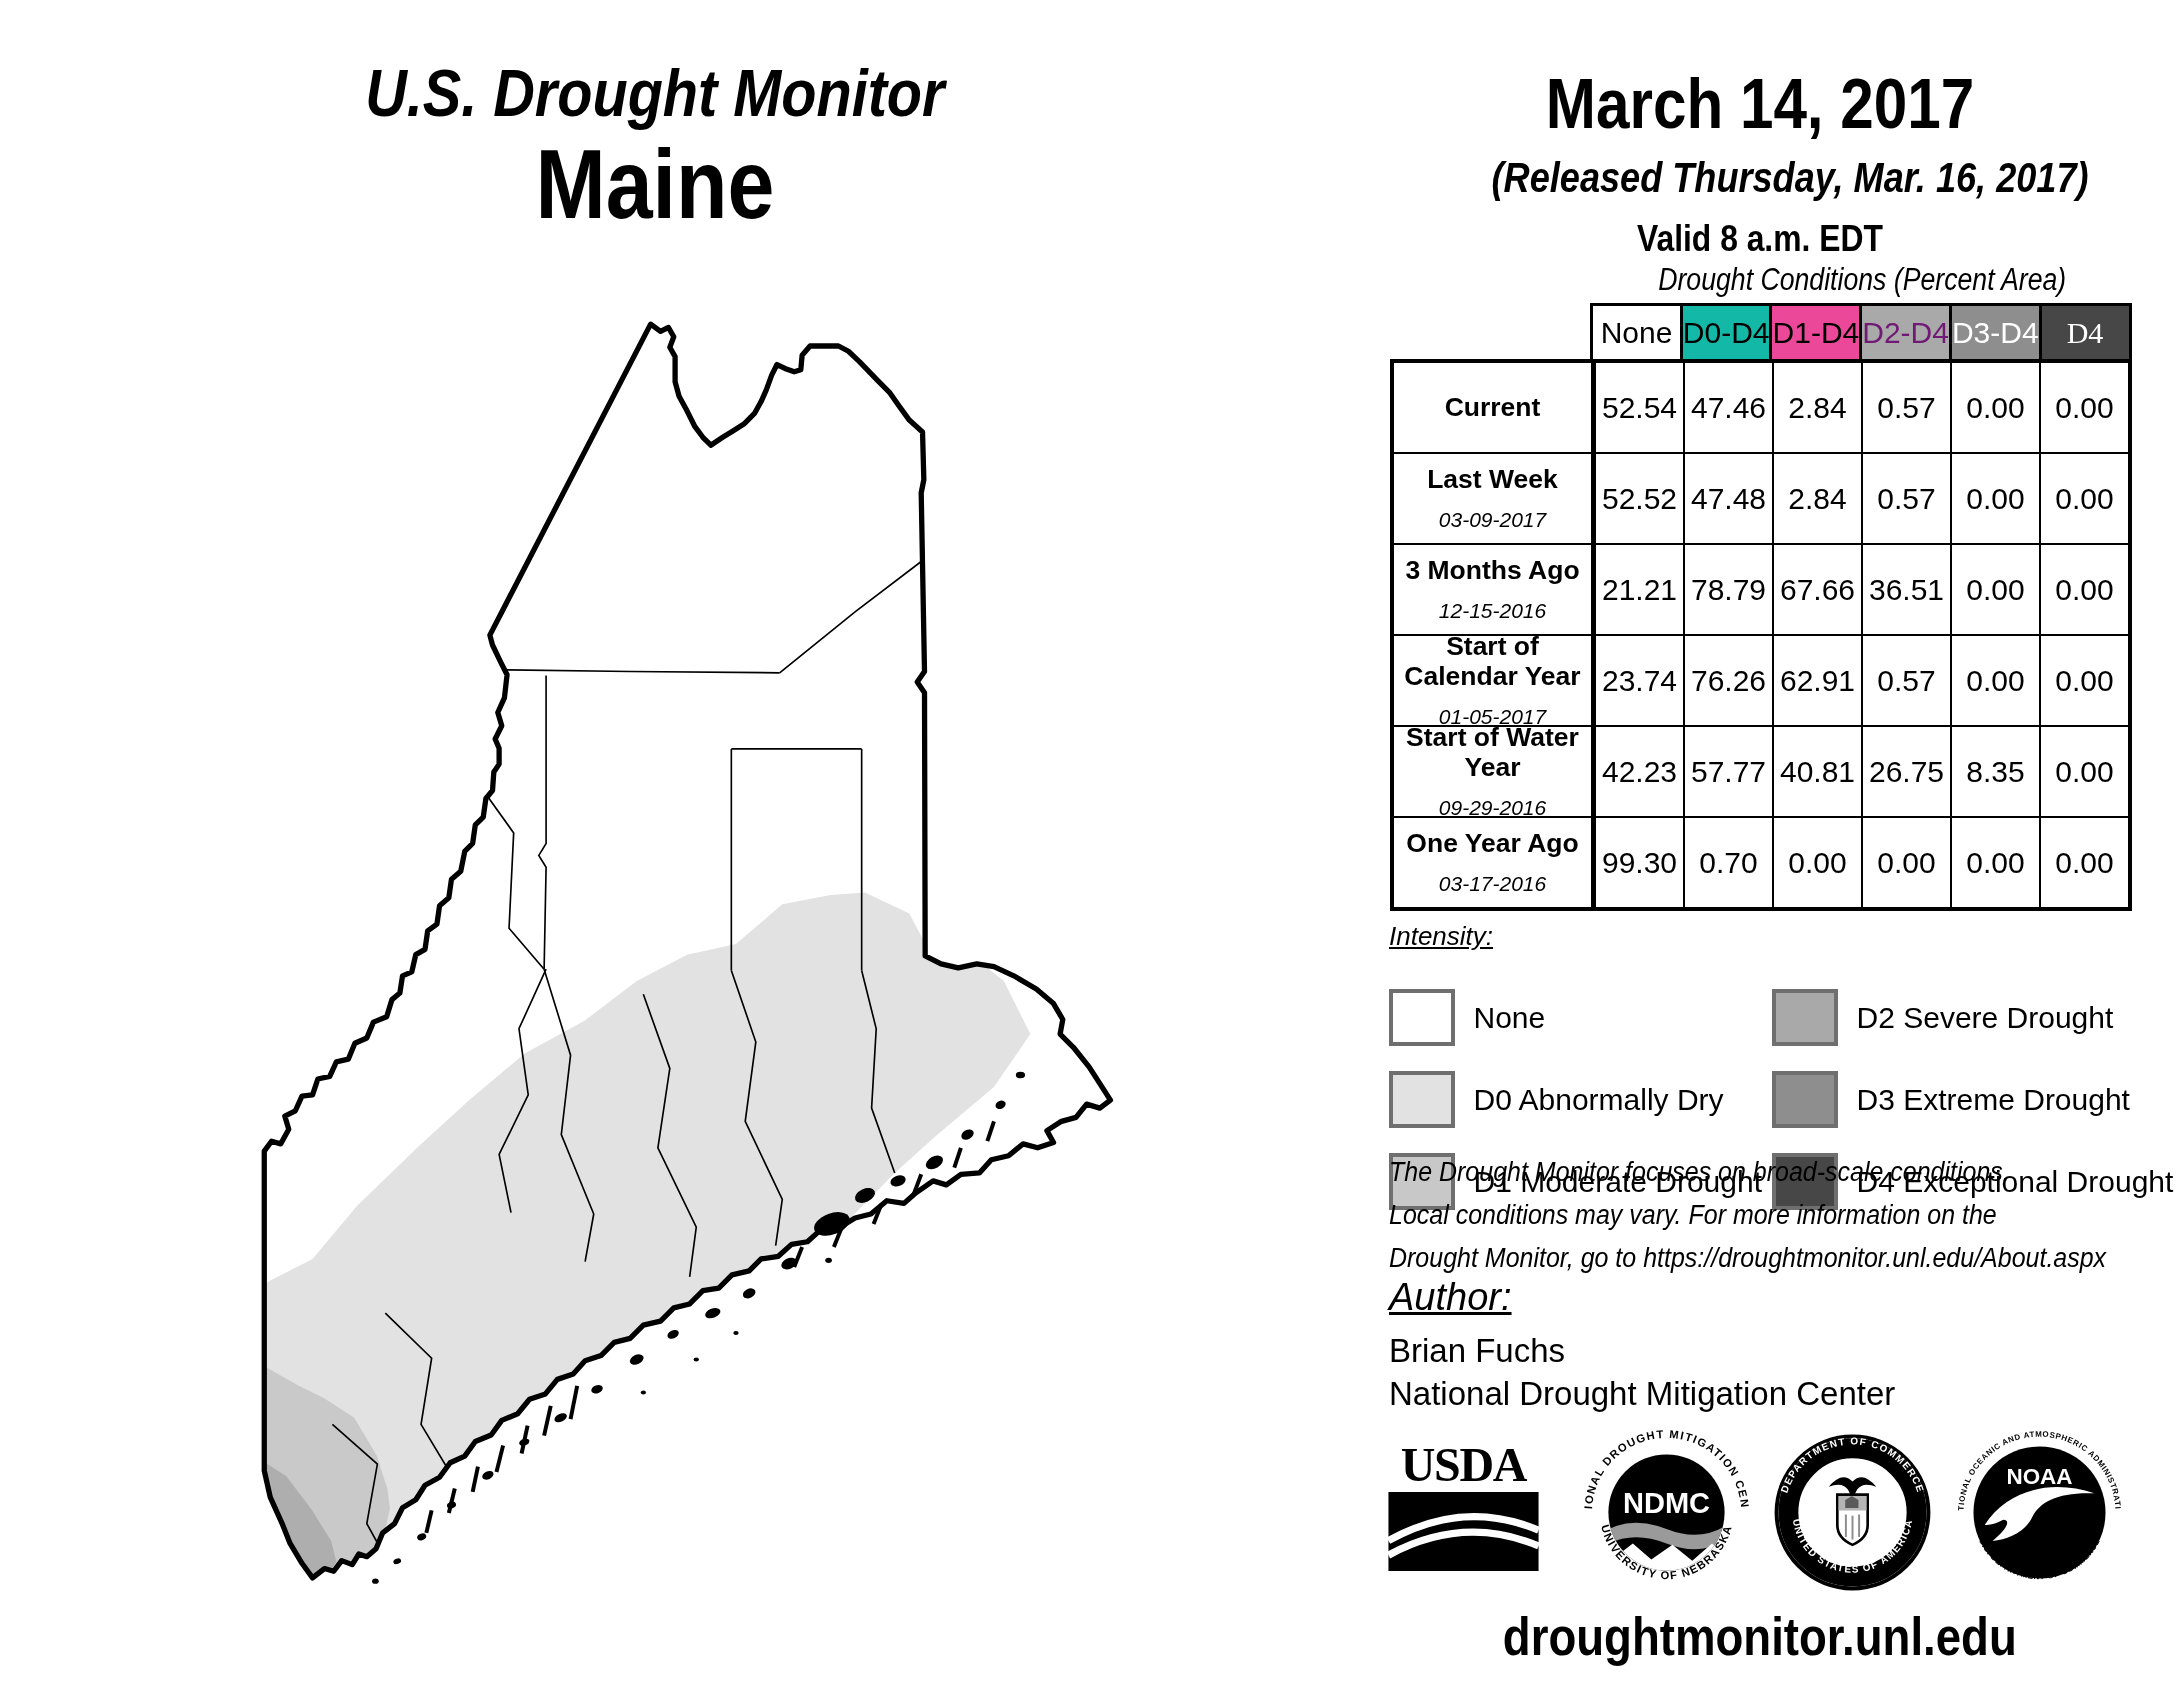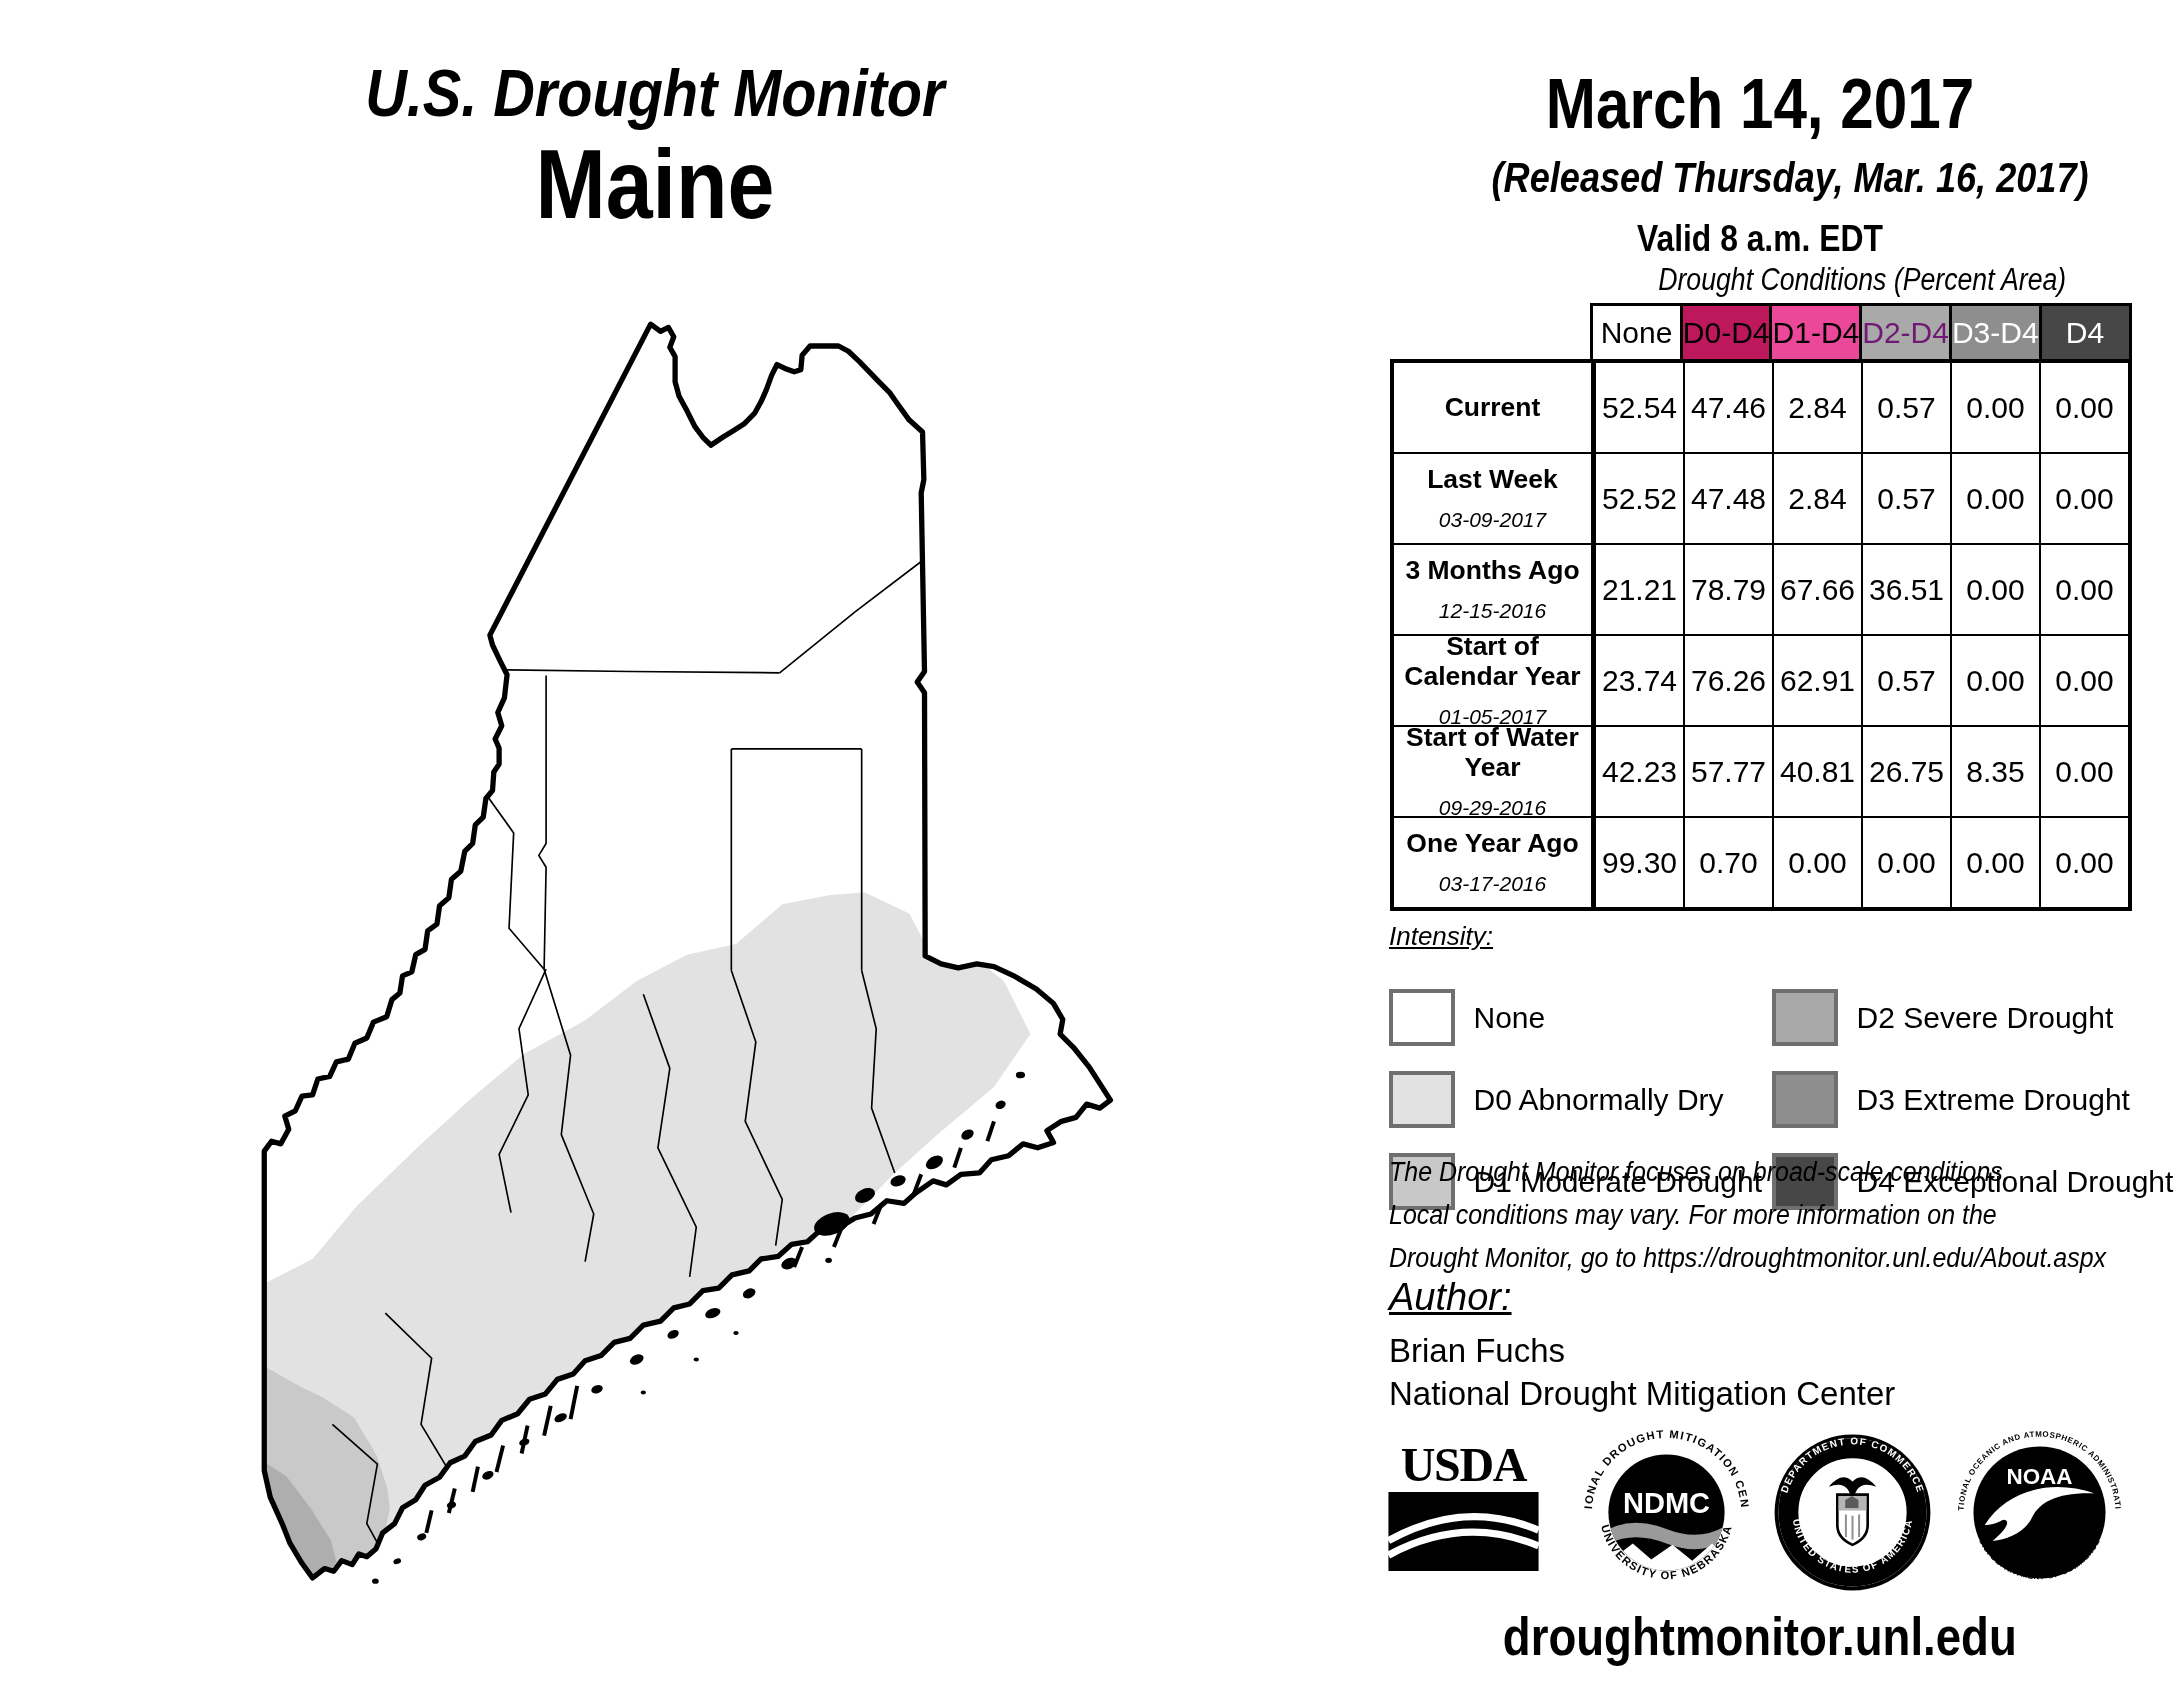--- a/index.html
+++ b/index.html
@@ -156,25 +156,25 @@
   </g>
 </svg>
 
 <div class="abs tbl-title">
   <span class="cx">Drought Conditions (Percent Area)</span>
 </div>
 
 <div class="abs dm-table">
   <div class="hdr-row">
       <div class="hcell" style="background: rgb(255, 255, 255); color: rgb(0, 0, 0);">None</div>
-      <div class="hcell" style="background: #be185d; color: rgb(0, 0, 0);">D0-D4</div>
+      <div class="hcell" style="background: #14b8a6; color: rgb(0, 0, 0);">D0-D4</div>
       <div class="hcell" style="background: #ec4899; color: rgb(0, 0, 0);">D1-D4</div>
       <div class="hcell" style="background: rgb(169, 169, 169); color: #701a75;">D2-D4</div>
       <div class="hcell" style="background: rgb(142, 142, 142); color: rgb(255, 255, 255);">D3-D4</div>
-      <div class="hcell" style="background: rgb(71, 71, 71); color: rgb(255, 255, 255);">D4</div>
+      <div class="hcell" style="background: rgb(71, 71, 71); color: rgb(255, 255, 255); font-family: Liberation Serif, serif;">D4</div>
     </div>
   <div class="tbl-body">
       <div class="trow">
         <div class="lblcell">
           <div class="rlabel">Current</div>
         </div>
         <div class="vcell">52.54</div>
         <div class="vcell">47.46</div>
         <div class="vcell">2.84</div>
         <div class="vcell">0.57</div>

